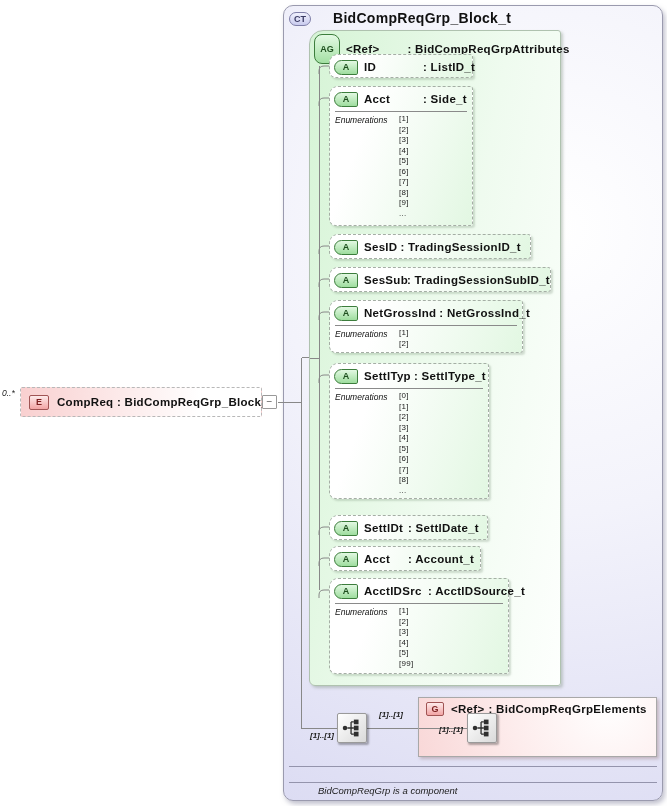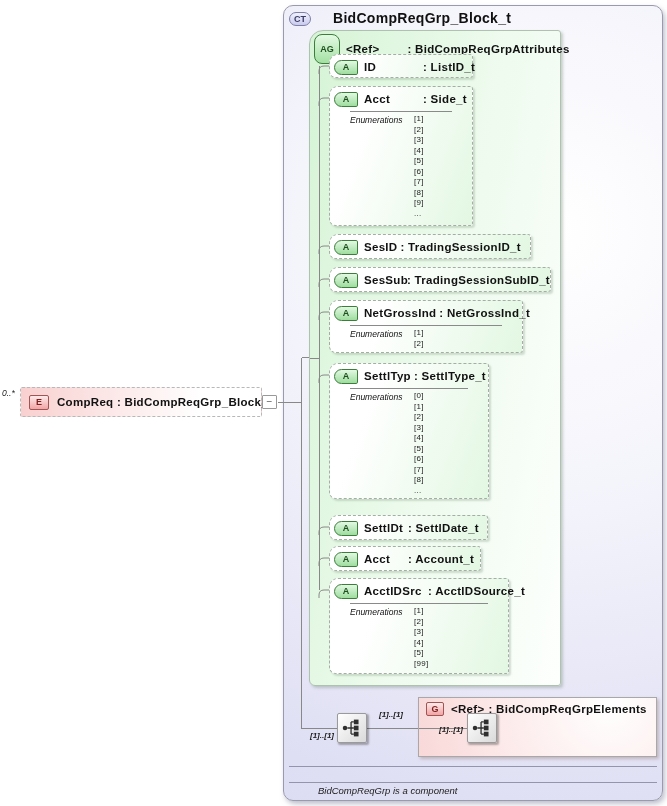--- a/index.html
+++ b/index.html
@@ -41,21 +41,21 @@
     position:absolute;left:19px;box-sizing:border-box;
     border:1px dashed #a5aea5;border-radius:9px 3px 3px 7px;
     background:linear-gradient(110deg,#ffffff 25%,#ecfaec 75%,#e2f7e2 100%);
     box-shadow:2px 2px 2px rgba(110,135,110,.28);
   }
   .attr-row{display:flex;align-items:center;height:24px;padding-left:4px;white-space:nowrap;}
   .a-badge{width:24px;height:15px;border-radius:8px 2px 2px 8px;
     background:linear-gradient(#e2f8e2,#9edd9e);border:1px solid #3c7d3c;color:#1e4f1e;margin-right:6px;}
   .attr-name,.attr-type{font-weight:bold;font-size:11.5px;letter-spacing:.3px;}
   .attr-name{margin-right:3px;}
-  .enums{margin:0 20px;border-top:1px solid #8a8a8a;position:relative;padding-top:2px;}
+  .enums{margin:0 5px;border-top:1px solid #8a8a8a;position:relative;padding-top:2px;}
   .enum-label{position:absolute;left:0;top:3px;font-style:italic;font-size:8.5px;color:#111;}
   .enum-vals{margin-left:64px;}
   .enum-val{font-size:8px;line-height:10.5px;color:#222;letter-spacing:.3px;}
   
   .g-box{
     position:absolute;left:418px;top:697px;width:239px;height:60px;box-sizing:border-box;
     border:1px solid #a8a8a8;
     background:radial-gradient(circle at 80% 10%, #ffffff 0%, #fdecec 50%, #f9d8d8 100%);
     box-shadow:2px 2px 3px rgba(150,115,115,.4);
     z-index:3;

